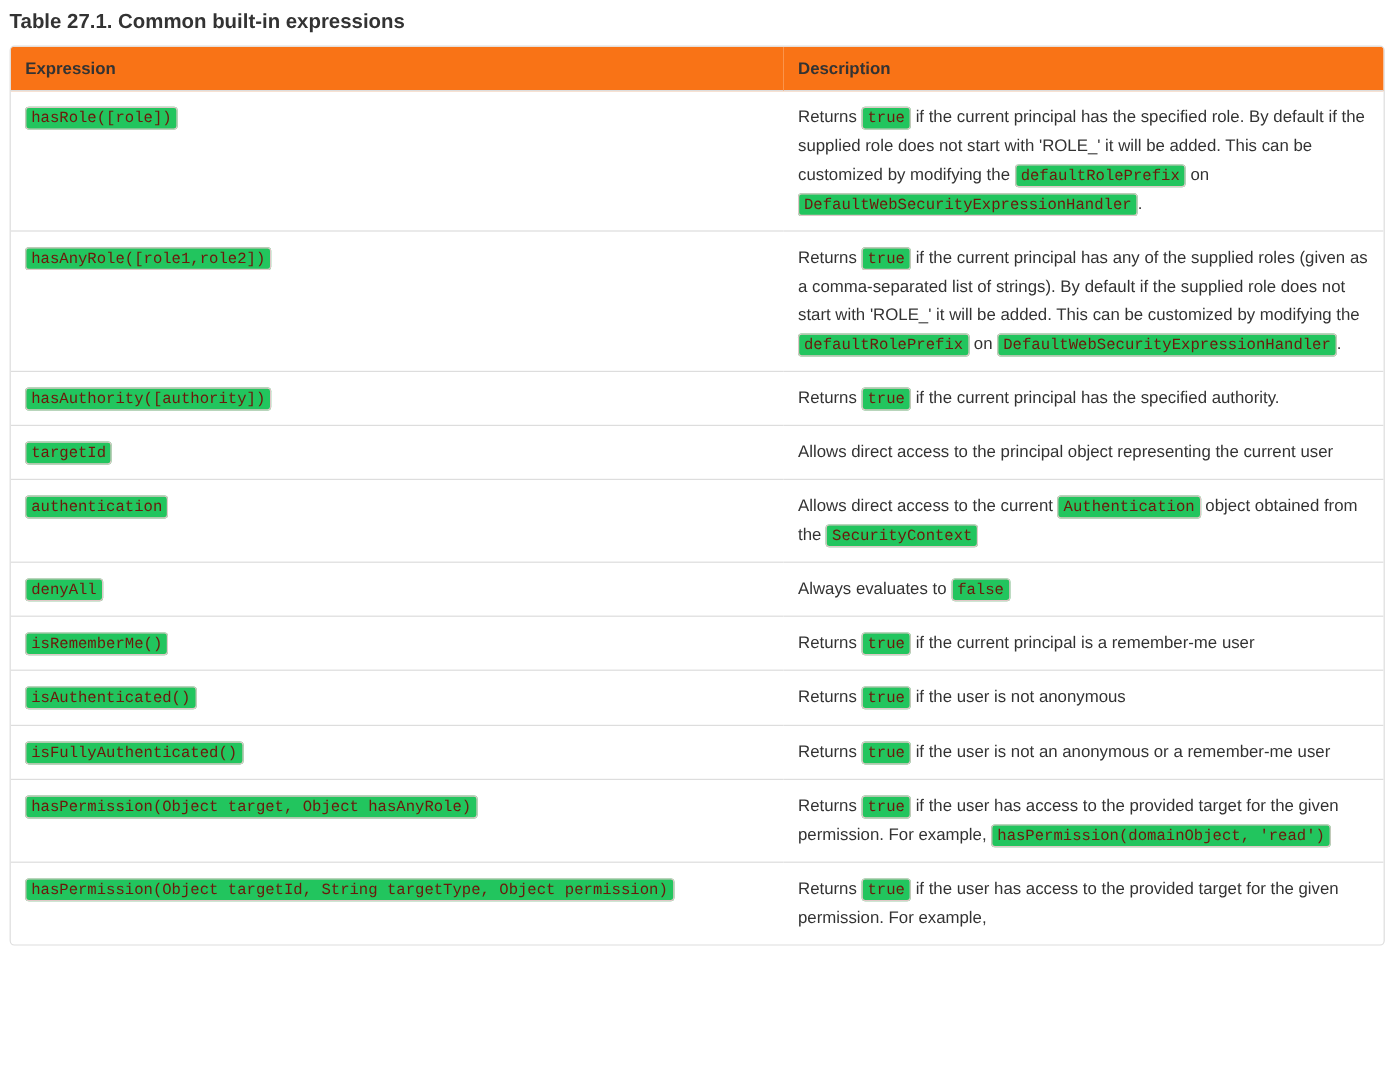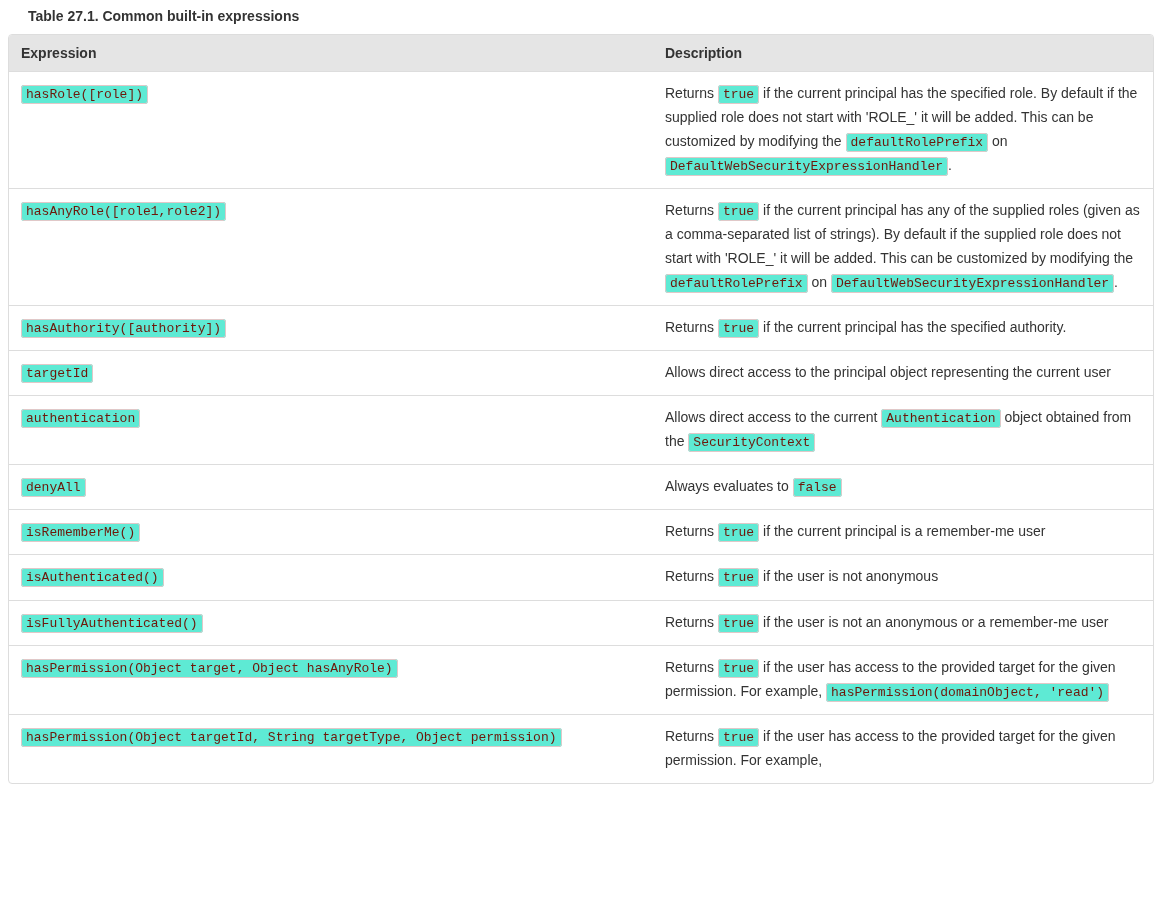--- a/index.html
+++ b/index.html
@@ -7,34 +7,34 @@
     font-size: 14px;
     color: #333;
     background: #fff;
     margin: 0;
     padding: 8px;
     width: 1162px;
     box-sizing: border-box;
   }
   .caption {
     font-weight: bold;
-    font-size: 14px;
-    margin: 0 0 10px 20px;
+    font-size: 17px;
+    margin: 0 0 10px 0;
     color: #333;
   }
   table {
     width: 100%;
     border-collapse: separate;
     border-spacing: 0;
     border: 1px solid #ddd;
     border-radius: 4px;
     overflow: hidden;
   }
   thead th {
-    background: #e5e5e5;
+    background: #f97316;
     font-weight: bold;
     text-align: left;
     padding: 10px 12px;
     border-bottom: 1px solid #ddd;
     color: #333;
     font-size: 14px;
   }
   tbody td {
     padding: 10px 12px;
     border-top: 1px solid #ddd;
@@ -46,21 +46,21 @@
   tbody tr:first-child td {
     border-top: none;
   }
   th.col-expr, td.col-expr {
     width: 620px;
   }
   code {
     font-family: Menlo, Monaco, Consolas, "Courier New", monospace;
     font-size: 13px;
     color: #6d180b;
-    background: #5eead4;
+    background: #22c55e;
     border: 1px solid #e0c8c8;
     border-radius: 3px;
     padding: 1px 4px;
     white-space: nowrap;
   }
 </style>
 </head>
 <body>
 
 <p class="caption">Table 27.1. Common built-in expressions</p>

